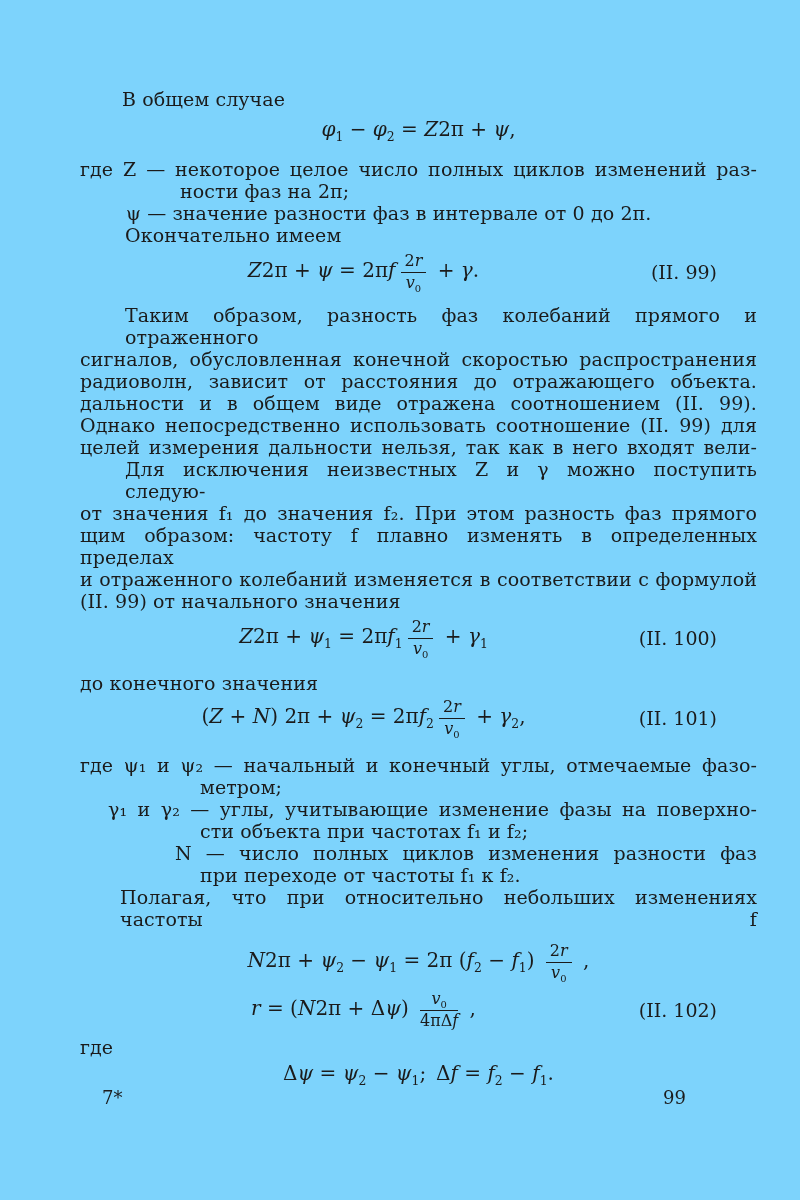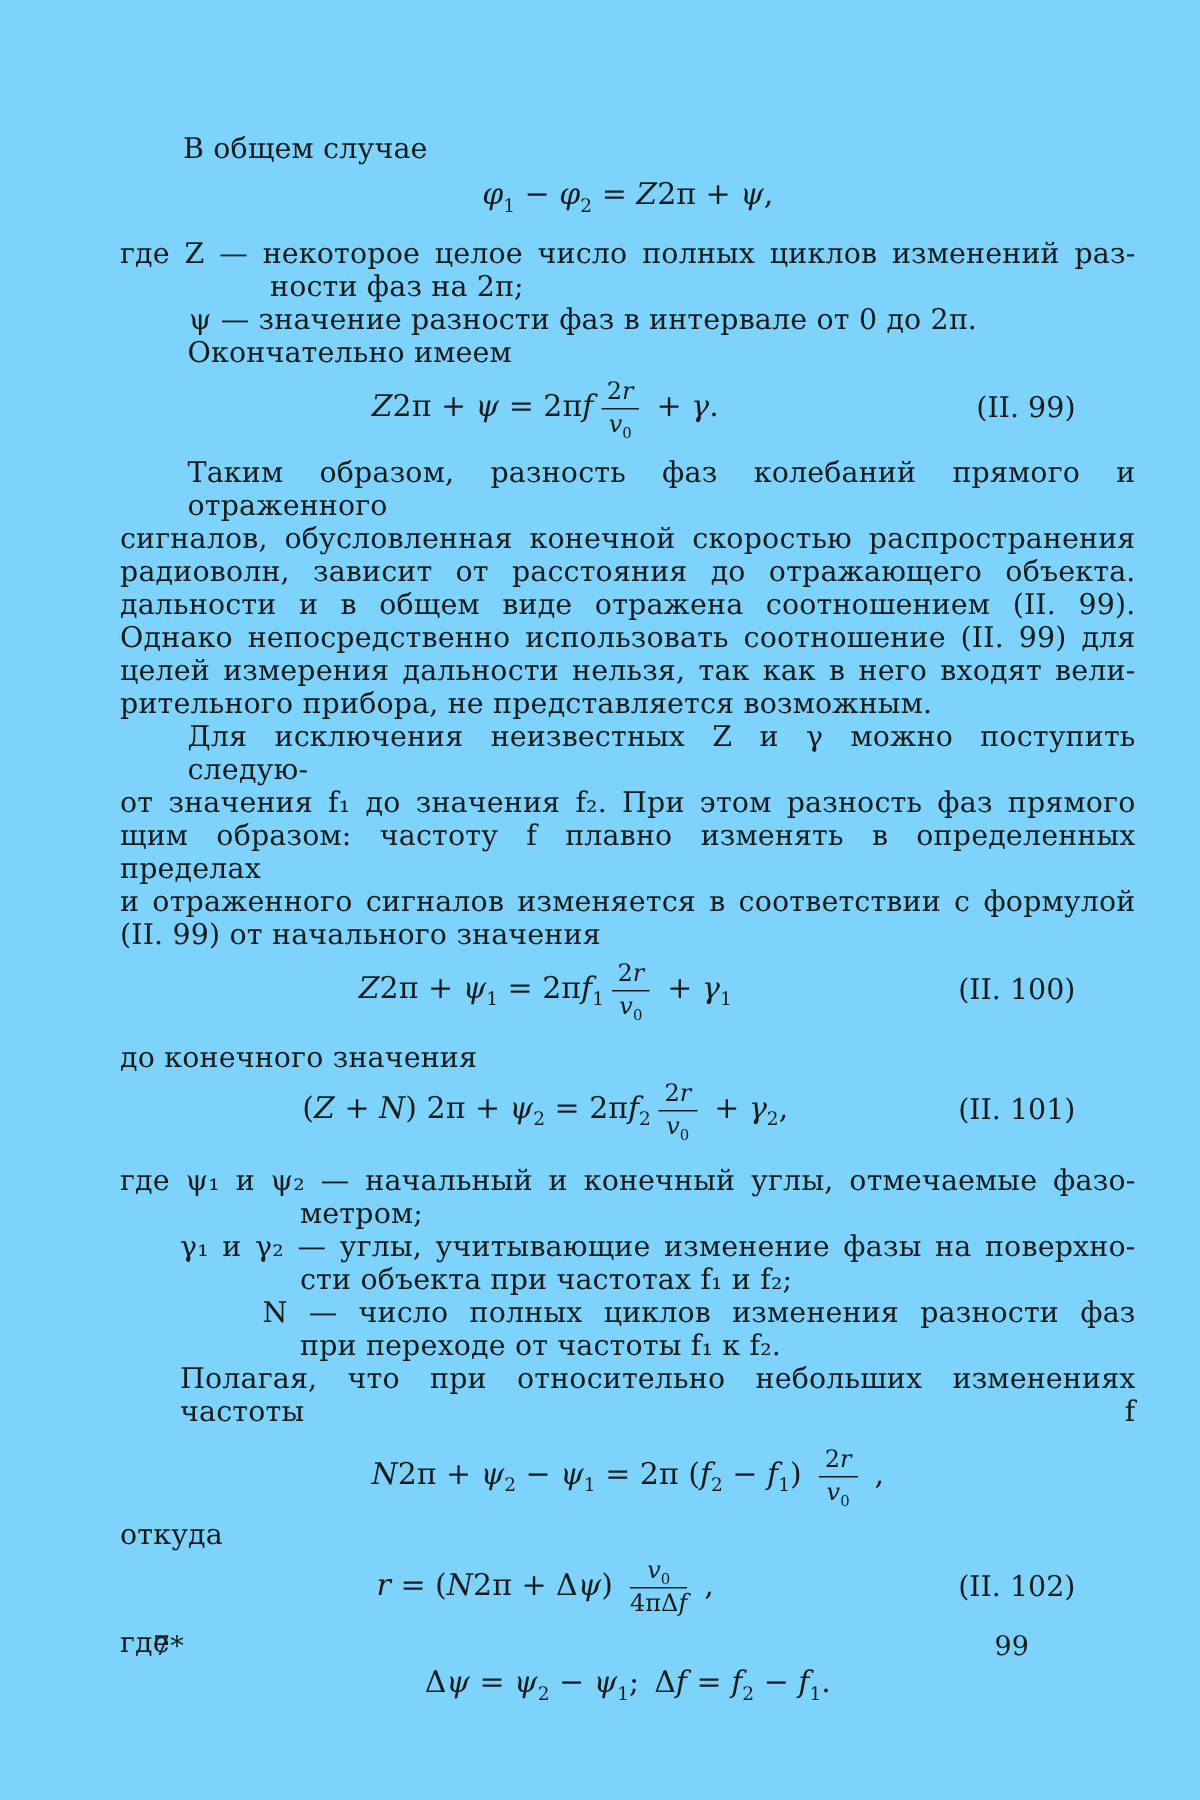--- a/index.html
+++ b/index.html
@@ -53,61 +53,59 @@
       <span class="eqno">(II. 99)</span>
     </div>
 
     <div style="margin-top:8px">
       <div class="ln j" style="margin-left:45px">Таким образом, разность фаз колебаний прямого и отраженного</div>
       <div class="ln j">сигналов, обусловленная конечной скоростью распространения</div>
       <div class="ln j">радиоволн, зависит от расстояния до отражающего объекта.</div>
       <div class="ln j">дальности и в общем виде отражена соотношением (II. 99).</div>
       <div class="ln j">Однако непосредственно использовать соотношение (II. 99) для</div>
       <div class="ln j">целей измерения дальности нельзя, так как в него входят вели-</div>
-      <div class="ln">рительного прибора, не представляется возможным.</div>
     </div>
 
     <div>
       <div class="ln j" style="margin-left:45px">Для исключения неизвестных Z и γ можно поступить следую-</div>
       <div class="ln j">от значения f₁ до значения f₂. При этом разность фаз прямого</div>
       <div class="ln j">щим образом: частоту f плавно изменять в определенных пределах</div>
-      <div class="ln j">и отраженного сигналов изменяется в соответствии с формулой</div>
+      <div class="ln j">и отраженного колебаний изменяется в соответствии с формулой</div>
       <div class="ln">(II. 99) от начального значения</div>
     </div>
 
     <div class="feq numbered" style="margin-top:2px">
       <span class="fwrap"><span class="vr">Z</span><span>2π + </span><span class="vr">ψ</span><sub>1</sub><span> = 2π</span><span class="vr">f</span><sub>1</sub><span class="frac"><span class="num"><span>2</span><span class="vr">r</span></span><span class="den"><span class="vr">v</span><sub>0</sub></span></span><span> + </span><span class="vr">γ</span><sub>1</sub></span>
       <span class="eqno">(II. 100)</span>
     </div>
 
     <div class="ln" style="margin-top:10px">до конечного значения</div>
 
     <div class="feq numbered">
       <span class="fwrap"><span>(</span><span class="vr">Z</span><span> + </span><span class="vr">N</span><span>) 2π + </span><span class="vr">ψ</span><sub>2</sub><span> = 2π</span><span class="vr">f</span><sub>2</sub><span class="frac"><span class="num"><span>2</span><span class="vr">r</span></span><span class="den"><span class="vr">v</span><sub>0</sub></span></span><span> + </span><span class="vr">γ</span><sub>2</sub><span>,</span></span>
       <span class="eqno">(II. 101)</span>
     </div>
 
     <div style="margin-top:12px">
       <div class="ln j">где ψ₁ и ψ₂ — начальный и конечный углы, отмечаемые фазо-</div>
       <div class="ln" style="margin-left:120px">метром;</div>
-      <div class="ln j" style="margin-left:40px">γ₁ и γ₂ — углы, учитывающие изменение фазы на поверхно-</div>
+      <div class="ln j" style="margin-left:28px">γ₁ и γ₂ — углы, учитывающие изменение фазы на поверхно-</div>
       <div class="ln" style="margin-left:120px">сти объекта при частотах f₁ и f₂;</div>
       <div class="ln j" style="margin-left:95px">N — число полных циклов изменения разности фаз</div>
       <div class="ln" style="margin-left:120px">при переходе от частоты f₁ к f₂.</div>
     </div>
 
     <div>
       <div class="ln j" style="margin-left:40px">Полагая, что при относительно небольших изменениях частоты f</div>
     </div>
 
     <div class="feq" style="margin-top:8px">
       <span class="fwrap"><span class="vr">N</span><span>2π + </span><span class="vr">ψ</span><sub>2</sub><span> − </span><span class="vr">ψ</span><sub>1</sub><span> = 2π (</span><span class="vr">f</span><sub>2</sub><span> − </span><span class="vr">f</span><sub>1</sub><span>) </span><span class="frac"><span class="num"><span>2</span><span class="vr">r</span></span><span class="den"><span class="vr">v</span><sub>0</sub></span></span><span> ,</span></span>
     </div>
 
-    <div class="ln" style="margin-top:4px">откуда</div>
 
     <div class="feq numbered">
       <span class="fwrap"><span class="vr">r</span><span> = (</span><span class="vr">N</span><span>2π + Δ</span><span class="vr">ψ</span><span>) </span><span class="frac"><span class="num"><span class="vr">v</span><sub>0</sub></span><span class="den"><span>4πΔ</span><span class="vr">f</span></span></span><span> ,</span></span>
       <span class="eqno">(II. 102)</span>
     </div>
 
     <div class="ln" style="margin-top:2px">где</div>
 
     <div class="feq small">
       <span class="fwrap"><span>Δ</span><span class="vr">ψ</span><span> = </span><span class="vr">ψ</span><sub>2</sub><span> − </span><span class="vr">ψ</span><sub>1</sub><span>; Δ</span><span class="vr">f</span><span> = </span><span class="vr">f</span><sub>2</sub><span> − </span><span class="vr">f</span><sub>1</sub><span>.</span></span>

